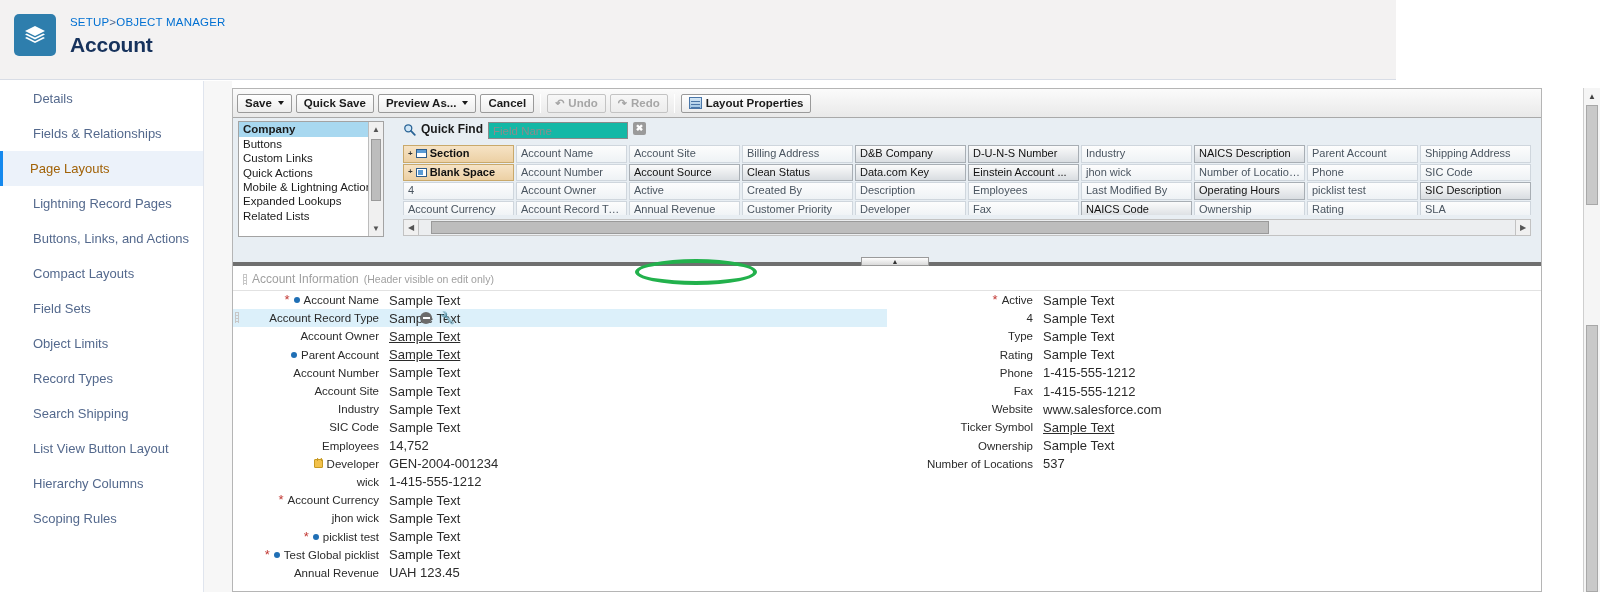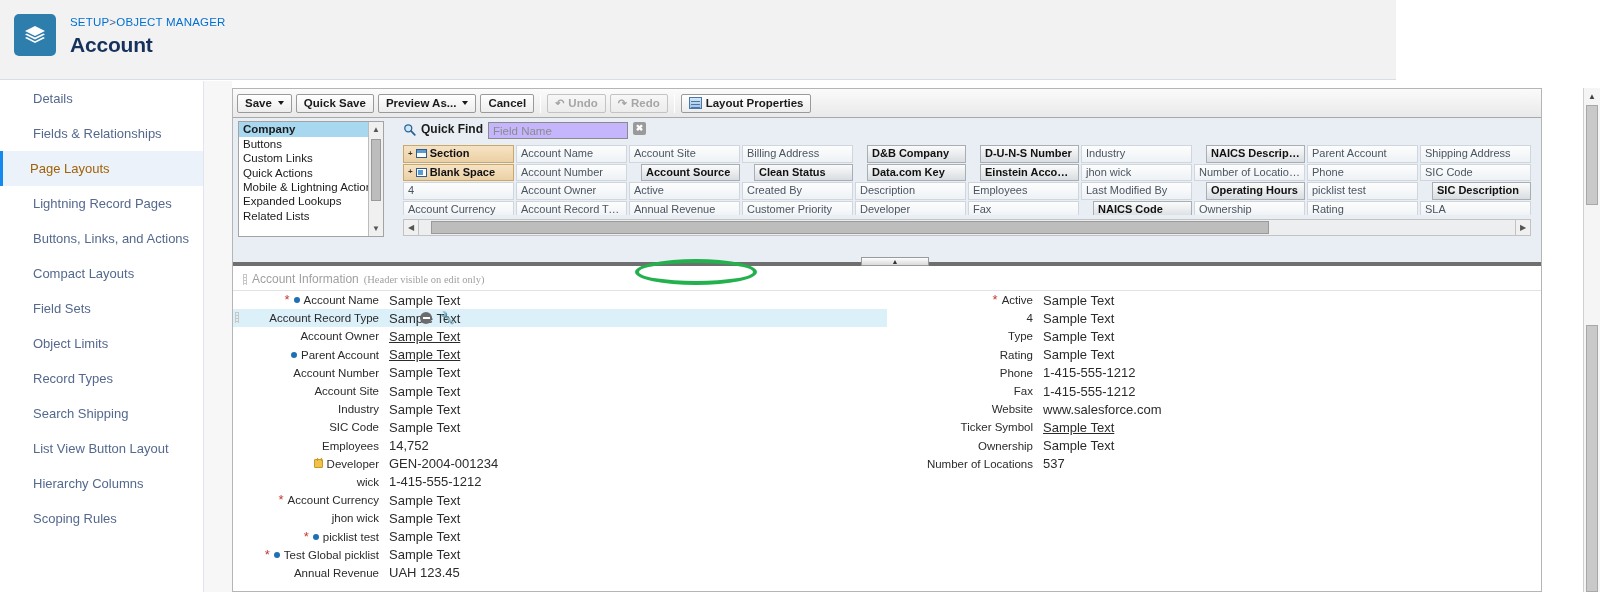--- a/index.html
+++ b/index.html
@@ -202,21 +202,21 @@
   #qf-label {
     font-size: 12px; font-weight: bold; color: #1a1a1a;
     white-space: nowrap;
   }
   #qf-input {
     width: 140px; height: 17px;
     border: 1px solid #8a8a8a;
     font-size: 11.5px; color: #1a1a1a;
     padding: 0 4px;
     font-family: "Liberation Sans", sans-serif;
-    background: #c4b5fd;
+    background: #14b8a6;
   }
   #qf-input::placeholder { color: #8c8c8c; }
   #qf-clear {
     width: 13px; height: 13px; border-radius: 2px;
     background: #9a9a9a; color: #ffffff;
     font-size: 9px; line-height: 13px; text-align: center;
     font-weight: bold; cursor: pointer;
   }
 
   
@@ -232,24 +232,23 @@
   .fld {
     font-size: 11px; color: #4a5560;
     background: linear-gradient(#fdfdfd, #eef2f5);
     border: 1px solid #cfd6dd;
     line-height: 15px;
     padding: 0 4px;
     white-space: nowrap; overflow: hidden; text-overflow: ellipsis;
     cursor: move;
   }
   .fld.bold {
-    color: #111111; font-weight: bold;
+    color: #111111; font-weight: normal;
     background: linear-gradient(#fbfbfb, #d9dde1);
     border-color: #a8aeb4;
-    margin-left: 12px;
   }
   .fld.special {
     background: linear-gradient(#f6e3c5, #ecd0a4);
     border-color: #c9a96b;
     color: #111111; font-weight: bold;
     display: flex; align-items: center; gap: 3px;
   }
   .fld-plus { font-size: 8px; color: #333; line-height: 8px; }
   .sect-glyph {
     width: 11px; height: 9px; flex: none;
@@ -331,21 +330,21 @@
     width: 4px; height: 11px;
     background-image: linear-gradient(#c7c7c7 1px, transparent 1px);
     background-size: 4px 3px;
     border-left: 1px solid #c7c7c7; border-right: 1px solid #c7c7c7;
     flex: none;
   }
   #section-title {
     font-size: 12px; color: #a0a0a0;
   }
   #section-note {
-    font-size: 10.5px; color: #a0a0a0; font-family: Liberation Serif, serif;
+    font-size: 10.5px; color: #a0a0a0;
   }
 
   #columns {
     position: relative;
     display: flex;
   }
   .col { width: 50%; }
 
   .f-row {
     display: flex; align-items: center;

